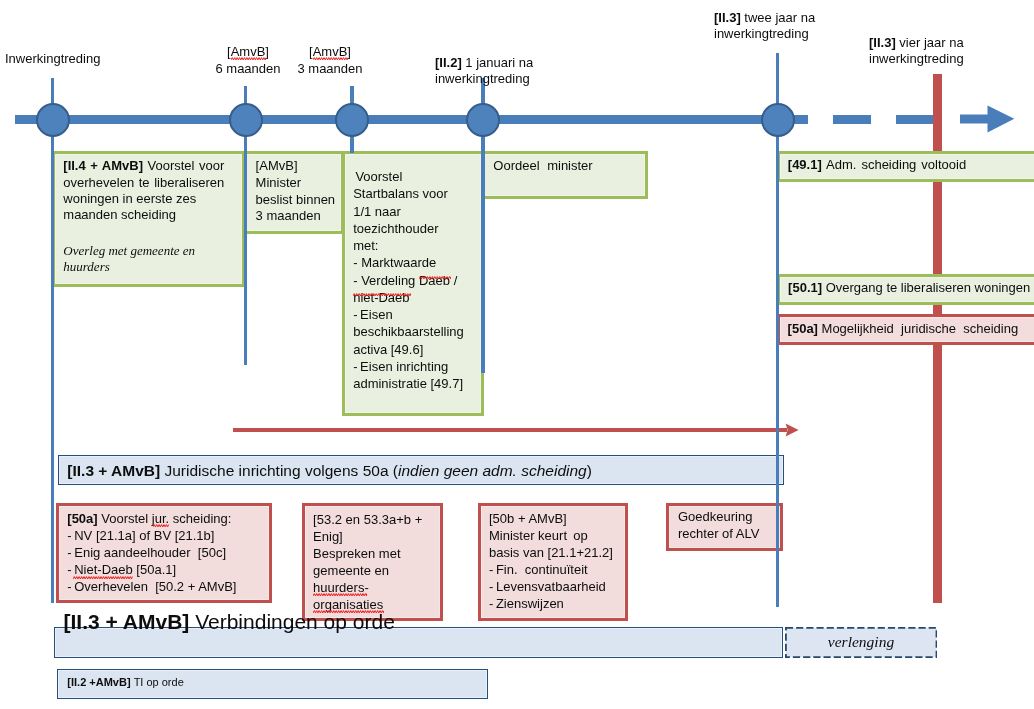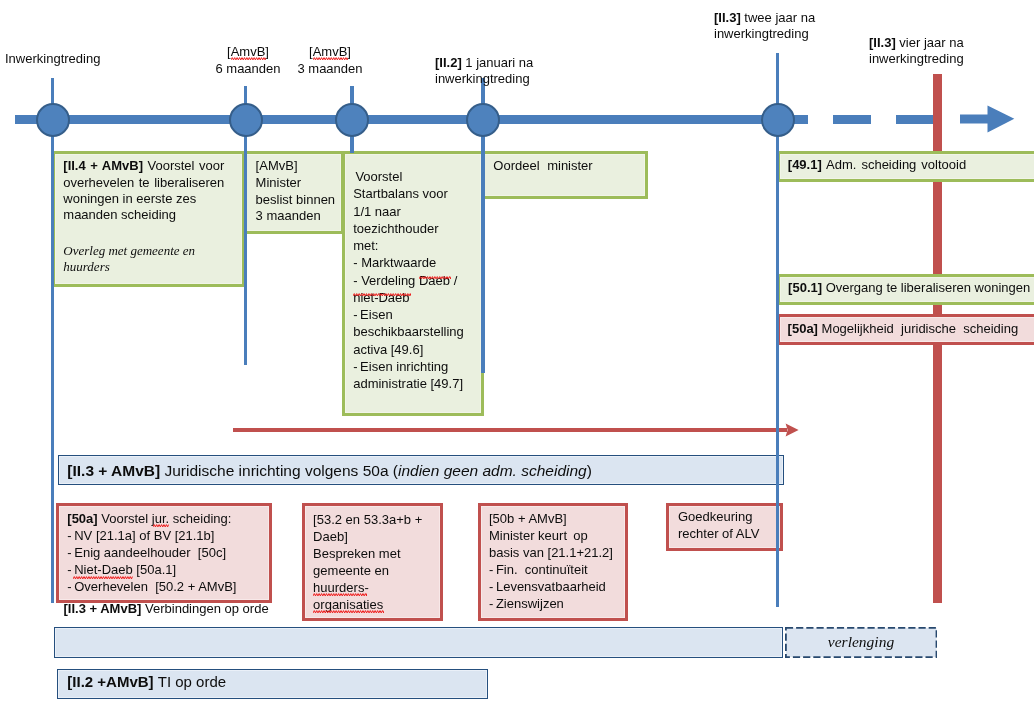--- a/index.html
+++ b/index.html
@@ -191,51 +191,51 @@
       <path d="M0.6 0.4 L13.6 6.9 L0.6 13.4 L2.6 6.9 Z" fill="#C0504E"></path>
     </svg>
   </div>
 
   <div class="abs bbox" style="left:57.5px;top:455px;width:726px;height:30px;z-index:4;"></div>
   <div class="abs txt" style="left:67.3px;top:461.6px;font-size:15.5px;line-height:18px;">
     <div><b>[II.3 + AMvB] </b><span>Juridische inrichting volgens 50a (</span><i>indien geen adm. scheiding</i><span>)</span></div>
   </div>
 
   <div class="abs bbox" style="left:53.5px;top:627.3px;width:729.7px;height:31px;z-index:4;"></div>
-  <div class="abs txt" style="left:63.5px;top:600px;font-size:13px;line-height:18px;">
+  <div class="abs txt" style="left:63.5px;top:613px;font-size:21px;line-height:18px;">
     <div><b>[II.3 + AMvB] </b><span>Verbindingen op orde</span></div>
   </div>
 
   <div class="abs" style="left:784.8px;top:626.9px;width:152.4px;height:31.6px;z-index:5;">
     <svg width="152.4" height="31" viewBox="0 0 152.4 31" xmlns="http://www.w3.org/2000/svg">
       <rect x="0.9" y="0.9" width="150.6" height="29.2" fill="#DCE5F1" stroke="#27486E" stroke-width="1.8" stroke-dasharray="7.2 3"></rect>
     </svg>
   </div>
   <div class="abs txt i" style="left:784.8px;top:633.2px;width:152.4px;text-align:center;font-size:15.5px;line-height:18px;z-index:6;">
     <div>verlenging</div>
   </div>
 
   <div class="abs bbox" style="left:56.9px;top:668.8px;width:431px;height:29.8px;z-index:4;"></div>
-  <div class="abs txt" style="left:67.3px;top:673.1px;font-size:15px;line-height:18px;">
+  <div class="abs txt" style="left:67.3px;top:673.1px;font-size:11px;line-height:18px;">
     <div><b>[II.2 +AMvB] </b><span>TI op orde</span></div>
   </div>
 
   <div class="abs pbox" style="left:56px;top:503px;width:216px;height:100px;"></div>
   <div class="abs txt" style="left:67.3px;top:509.8px;width:200px;line-height:17.1px;">
     <div><b>[50a]</b><span> Voorstel jur. scheiding:</span></div>
     <div>- NV [21.1a] of BV [21.1b]</div>
     <div>- Enig aandeelhouder  [50c]</div>
     <div>- Niet-Daeb [50a.1]</div>
     <div>- Overhevelen  [50.2 + AMvB]</div>
   </div>
 
   <div class="abs pbox" style="left:302px;top:503px;width:141px;height:118px;"></div>
   <div class="abs txt" style="left:313.1px;top:510.5px;width:128px;line-height:17.1px;">
     <div class="b">[53.2 en 53.3a+b +</div>
-    <div class="b">Daeb]</div>
+    <div class="b">Enig]</div>
     <div>Bespreken met</div>
     <div>gemeente en</div>
     <div>huurders-</div>
     <div>organisaties</div>
   </div>
 
   <div class="abs pbox" style="left:478px;top:503px;width:150px;height:118px;"></div>
   <div class="abs txt" style="left:489px;top:510.2px;width:138px;line-height:17.05px;">
     <div class="b">[50b + AMvB]</div>
     <div>Minister keurt  op</div>

